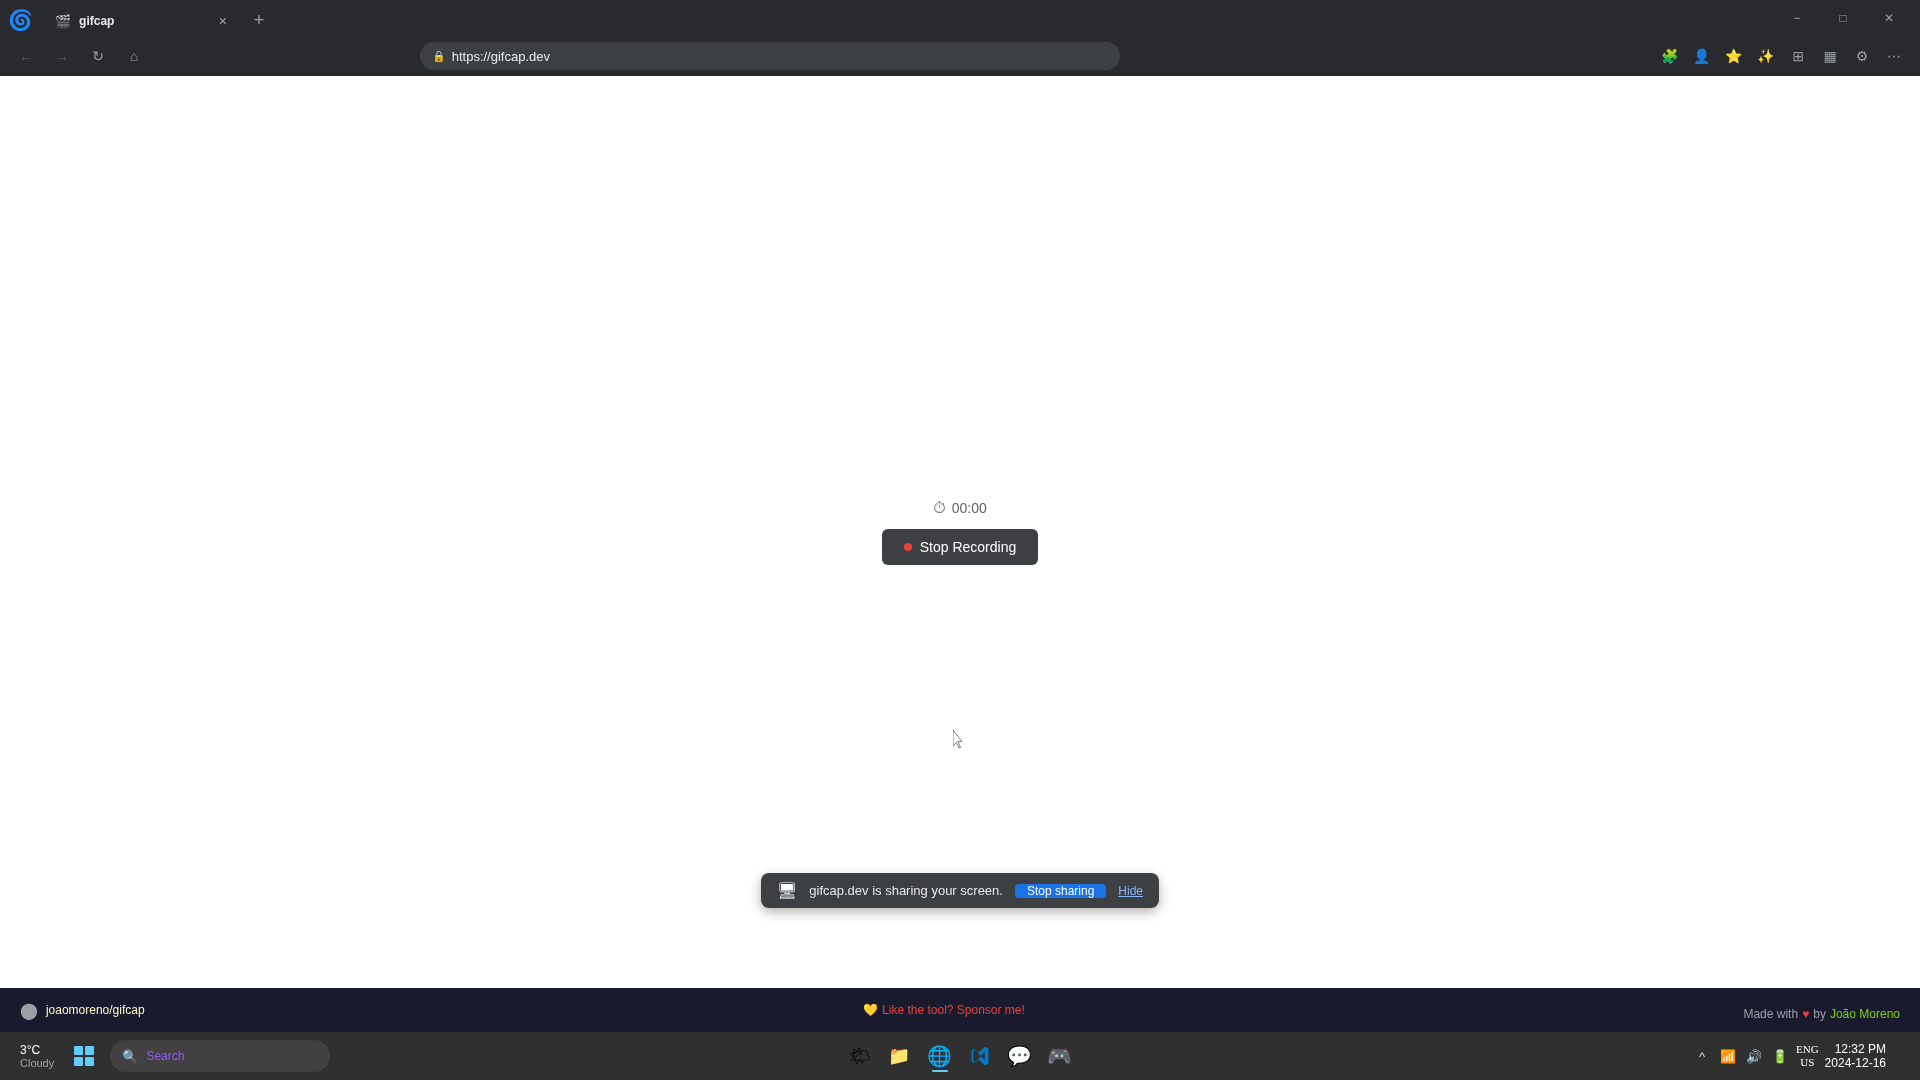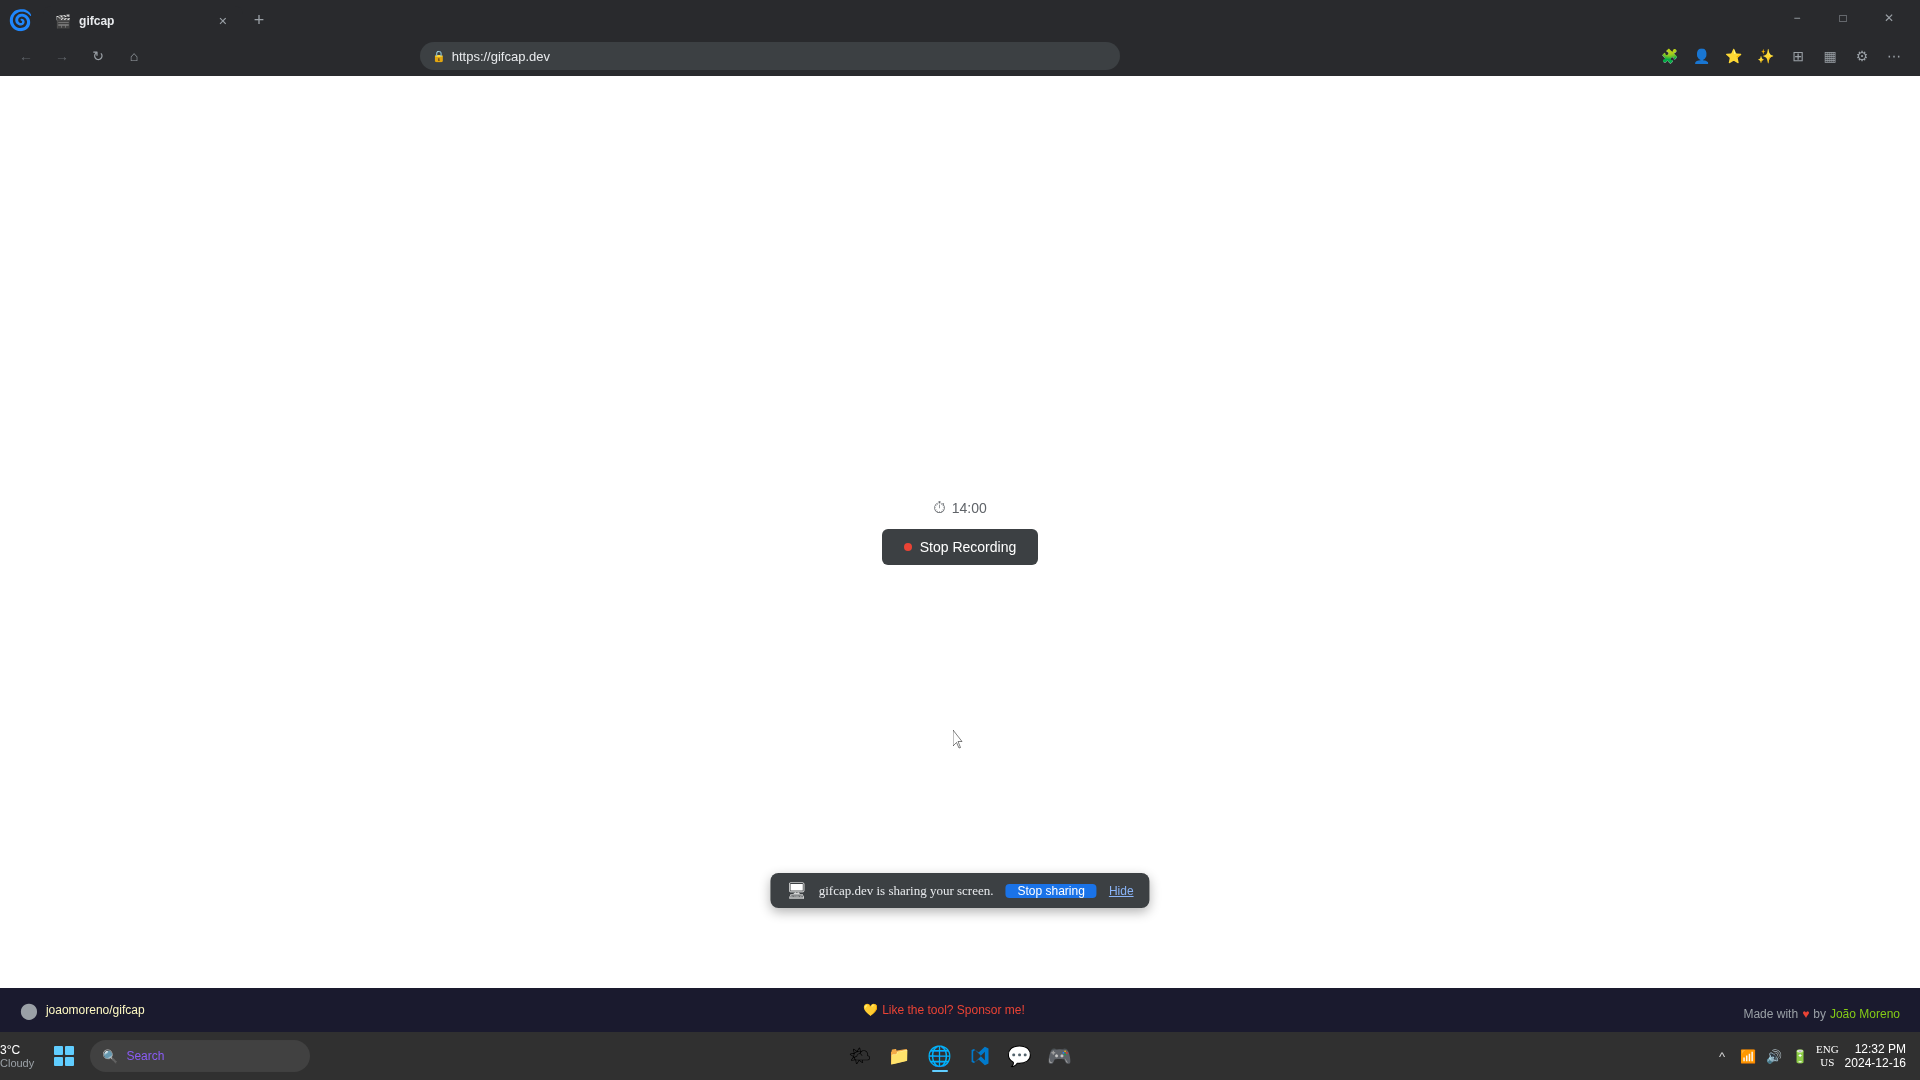--- a/index.html
+++ b/index.html
@@ -182,21 +182,21 @@
       border-radius: 8px;
       padding: 8px 16px;
       display: flex;
       align-items: center;
       gap: 12px;
       font-size: 13px;
       white-space: nowrap;
       box-shadow: 0 4px 12px rgba(0,0,0,0.3);
     }
     .sharing-icon { font-size: 16px; }
-    .sharing-text { color: #e8eaed; font-family: Liberation Serif, serif; }
+    .sharing-text { color: #e8eaed; }
     .stop-sharing-btn {
       background: #1a73e8;
       color: #ffffff;
       border: none;
       border-radius: 4px;
       padding: 0 12px;
       font-size: 12px;
       cursor: pointer;
       font-weight: 500;
     }
@@ -248,21 +248,21 @@
     .author-link { color: #84cc16; text-decoration: none; }
 
     
     .taskbar {
       width: 100%;
       height: 48px;
       background: #000000cc;
       backdrop-filter: blur(10px);
       display: flex;
       align-items: center;
-      padding: 0 0;
+      padding: 0 20px;
       position: relative;
     }
     .taskbar-center {
       position: absolute;
       left: 50%;
       transform: translateX(-50%);
       display: flex;
       align-items: center;
       gap: 4px;
     }
@@ -423,21 +423,21 @@
       <div class="toolbar-icon">▦</div>
       <div class="toolbar-icon">⚙</div>
       <div class="toolbar-icon">⋯</div>
     </div>
   </div>
 
   <div class="page-content" style="flex:1;min-height:0;">
 
     <div class="timer-display">
       <span class="timer-icon">⏱</span>
-      <span>14:00</span>
+      <span>00:00</span>
     </div>
 
     <button class="stop-recording-btn">
       <span class="stop-dot"></span>
       <span>Stop Recording</span>
     </button>
 
     <div class="notification-bar-wrapper">
       <div class="sharing-bar">
         <span class="sharing-icon">🖥</span>

